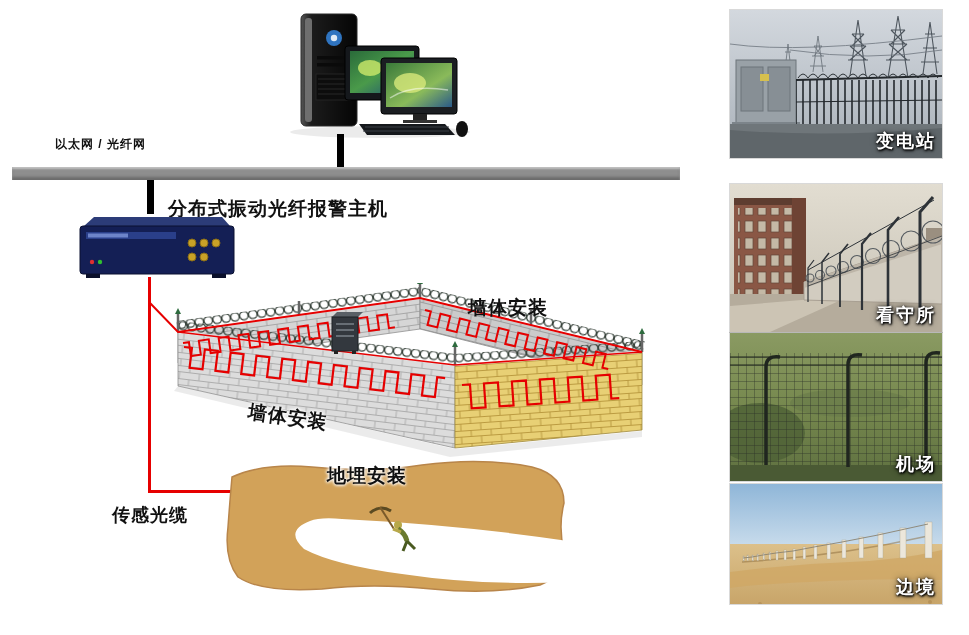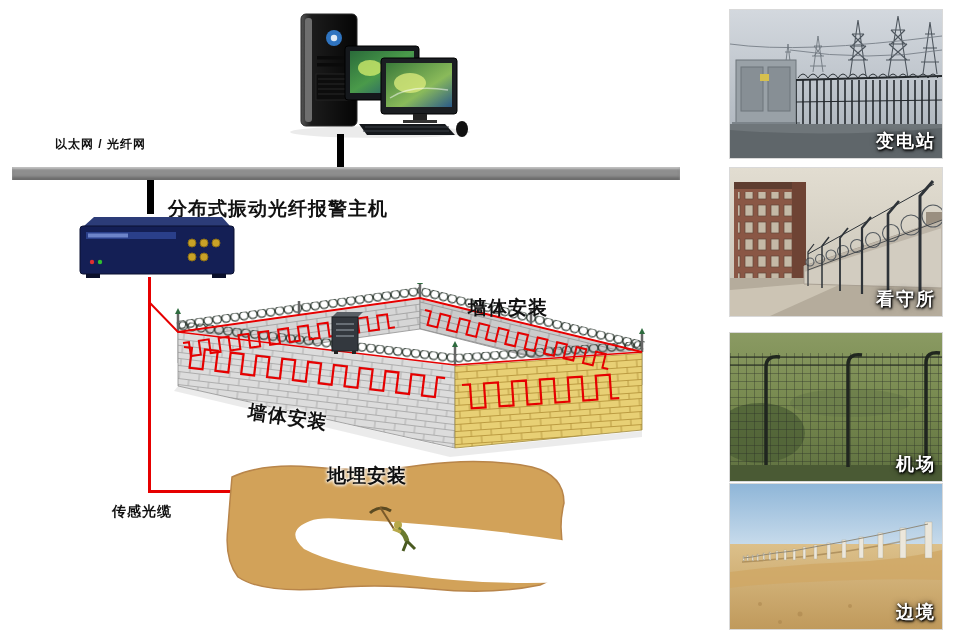--- a/index.html
+++ b/index.html
@@ -222,21 +222,21 @@
         <line x1="158" y1="52" x2="172" y2="74" stroke="#7a5a2a" stroke-width="2"></line>
         <circle cx="176" cy="70" r="4" fill="#b8a84a"></circle>
         <path d="M176,74 Q183,78 185,86" stroke="#6a7a2e" stroke-width="5" fill="none"></path>
         <path d="M185,86 l8,8 M185,86 l-4,10" stroke="#4a5a20" stroke-width="3" fill="none"></path>
         <line x1="171" y1="74" x2="179" y2="77" stroke="#b8a84a" stroke-width="3"></line>
       </g>
     </svg>
   </div>
 
   <div class="lbl halo" style="left:302px;top:463px;padding-left:25px;">地埋安装</div>
-  <div class="lbl" style="left:112px;top:503px;font-size:14px;">传感光缆</div>
+  <div class="lbl" style="left:112px;top:503px;font-size:18px;">传感光缆</div>
 
   <div class="photo" style="top:10px;height:148px;">
     <svg width="212" height="148" viewBox="0 0 212 148">
       <defs>
         <linearGradient id="p1sky" x1="0" y1="0" x2="0" y2="1">
             <stop offset="0" stop-color="#d3d8de"></stop>
             <stop offset="1" stop-color="#a9b1b9"></stop>
           </linearGradient>
         <pattern id="p1bars" width="7" height="10" patternUnits="userSpaceOnUse">
             <line x1="3" y1="0" x2="3" y2="10" stroke="#23282c" stroke-width="1.6"></line>
@@ -263,21 +263,21 @@
       <rect x="66" y="70" width="146" height="44" fill="url(#p1bars)"></rect>
       <line x1="66" y1="70" x2="212" y2="66" stroke="#23282c" stroke-width="2"></line>
       <line x1="66" y1="92" x2="212" y2="90" stroke="#23282c" stroke-width="1.2"></line>
       <path d="M68,68 q5,-8 10,0 q5,-8 10,0 q5,-8 10,0 q5,-8 10,0 q5,-8 10,0 q5,-8 10,0 q5,-8 10,0 q5,-8 10,0 q5,-8 10,0 q5,-8 10,0 q5,-8 10,0 q5,-8 10,0 q5,-8 10,0 q5,-8 10,0" stroke="#2c3236" stroke-width="1" fill="none"></path>
       <rect x="0" y="114" width="212" height="34" fill="#6f767a"></rect>
       <path d="M0,120 Q100,128 212,118 L212,148 L0,148 Z" fill="#5f666a"></path>
     </svg>
     <span class="photo-caption">变电站</span>
   </div>
 
-  <div class="photo" style="top:168px;height:148px;">
+  <div class="photo" style="top:184px;height:148px;">
     <svg width="212" height="148" viewBox="0 0 212 148">
       <defs>
         <linearGradient id="p2sky" x1="0" y1="0" x2="0" y2="1">
             <stop offset="0" stop-color="#e2ddd1"></stop>
             <stop offset="1" stop-color="#c6c1b4"></stop>
           </linearGradient>
         <pattern id="p2win" width="13" height="17" patternUnits="userSpaceOnUse">
             <rect x="2" y="3" width="8" height="11" fill="#c4b9a6" stroke="#5f4336" stroke-width="0.7"></rect>
           </pattern>
       </defs>
@@ -340,21 +340,21 @@
       <g stroke="#20261f" stroke-width="3.5" fill="none">
         <path d="M36,132 V34 q0,-12 14,-10"></path>
         <path d="M118,134 V32 q0,-12 14,-10"></path>
         <path d="M196,136 V30 q0,-12 14,-10"></path>
       </g>
       <path d="M0,24 H212 M0,32 H212" stroke="#20261f" stroke-width="1.2" fill="none"></path>
     </svg>
     <span class="photo-caption">机场</span>
   </div>
 
-  <div class="photo" style="top:484px;height:145px;font-family:Liberation Serif, serif;">
+  <div class="photo" style="top:484px;height:120px;font-family:Liberation Serif, serif;">
     <svg width="212" height="145" viewBox="0 0 212 145">
       <defs>
         <linearGradient id="p4sky" x1="0" y1="0" x2="0" y2="1">
             <stop offset="0" stop-color="#8fb6d8"></stop>
             <stop offset="1" stop-color="#d5e4f0"></stop>
           </linearGradient>
         <linearGradient id="p4gnd" x1="0" y1="0" x2="0" y2="1">
             <stop offset="0" stop-color="#dcc08a"></stop>
             <stop offset="1" stop-color="#c09a5c"></stop>
           </linearGradient>

